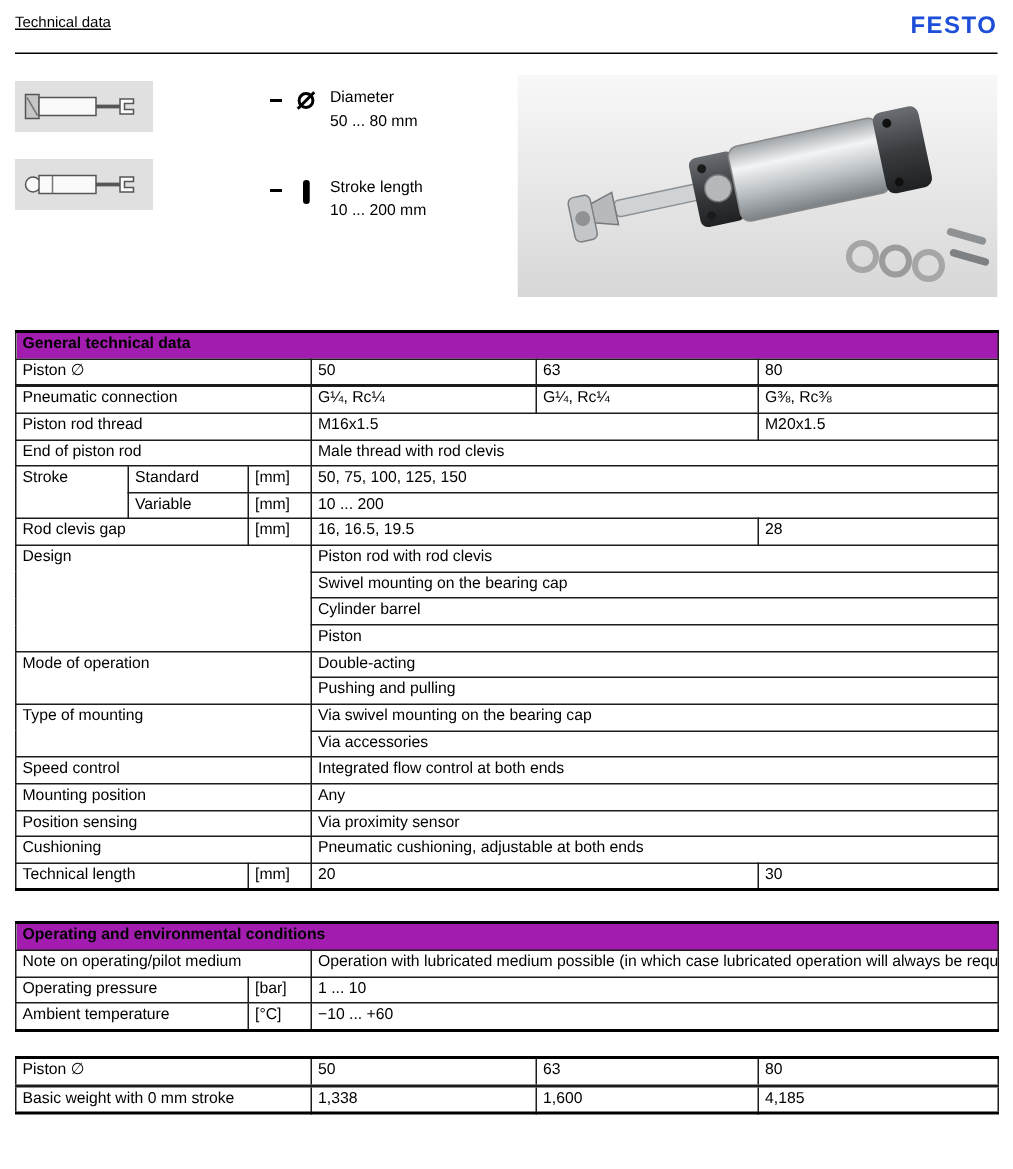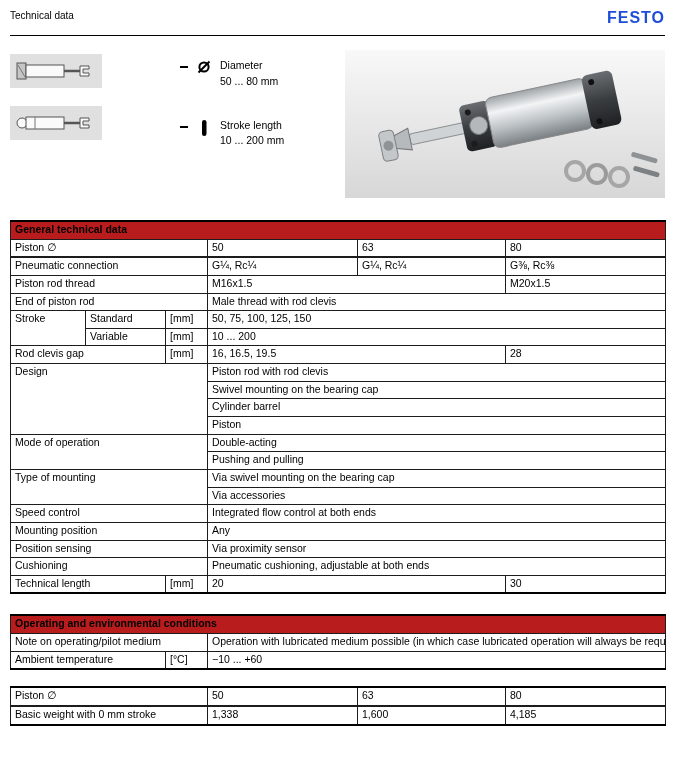--- a/index.html
+++ b/index.html
@@ -3,42 +3,42 @@
 <meta charset="utf-8">
 <style>
   *{box-sizing:border-box;}
   html,body{margin:0;padding:0;background:#ffffff;}
   body{width:675px;color:#000;font-family:"Liberation Sans","DejaVu Sans",sans-serif;}
   .page{width:675px;min-height:779px;padding:8px 10px 12px;}
 
   
   .hdr{display:flex;justify-content:space-between;align-items:flex-start;}
   .title{font-size:15px;font-weight:bold;line-height:1.2;}
-  .subtitle{font-size:10px;margin-top:2px;}
+  .subtitle{font-size:10px;margin-top:2px;text-decoration:underline;}
   .logo{color:#1d4ed8;font-weight:bold;font-size:16px;letter-spacing:1px;margin-top:1px;}
   .rule{border-top:1.5px solid #000;margin-top:8px;}
 
   
   .top{display:flex;margin-top:14px;align-items:flex-start;}
   .thumbs{width:104px;display:flex;flex-direction:column;gap:18px;margin-top:4px;}
   .thumb{width:92px;height:34px;display:block;}
   .features{flex:1;padding-left:66px;margin-top:8px;display:flex;flex-direction:column;gap:28px;}
   .feature{display:flex;align-items:flex-start;gap:7px;font-size:10.5px;}
   .dash{width:8px;height:2px;background:#000;margin-top:8px;flex:none;}
   .ficon{width:18px;flex:none;display:flex;justify-content:center;margin-top:1px;}
   .ftext div{line-height:1.5;}
   .photo{width:320px;height:148px;flex:none;}
 
   
   .tbl{border-collapse:collapse;width:655px;table-layout:fixed;
        border:1px solid #000;border-top-width:2px;border-bottom-width:2.5px;}
   .t1{margin-top:22px;} .t2{margin-top:20px;} .t3{margin-top:16px;}
   .tbl td{border:1px solid #1c1c1c;font-size:10.5px;padding:1px 4px 2px;
           vertical-align:top;line-height:1.3;height:15px;overflow:hidden;white-space:nowrap;}
-  .band td{background:#b91c1c;font-weight:bold;}
+  .band td{background:#a21caf;font-weight:bold;}
   .thickb td{border-bottom-width:2px;}
   .c1{width:75px;}.c2{width:80px;}.c3{width:42px;}.c4{width:150px;}.c5{width:148px;}.c6{width:160px;}
 </style>
 </head>
 <body>
 
 <div class="page">
 
   <div class="hdr">
     <div>
@@ -251,20 +251,25 @@
       </colgroup>
     <tbody>
         <tr class="band">
       <td colspan="6">Operating and environmental conditions</td>
     </tr>
     <tr>
       <td colspan="3">Note on operating/pilot medium</td>
       <td colspan="3">Operation with lubricated medium possible (in which case lubricated operation will always be required)</td>
     </tr>
     <tr>
+      <td colspan="2">Operating pressure</td>
+      <td>[bar]</td>
+      <td colspan="3">1 ... 10</td>
+    </tr>
+    <tr>
       <td colspan="2">Ambient temperature</td>
       <td>[°C]</td>
       <td colspan="3">−10 ... +60</td>
     </tr>
   </tbody>
     </table>
 
   <table class="tbl t3">
     <colgroup>
         <col class="c1">

